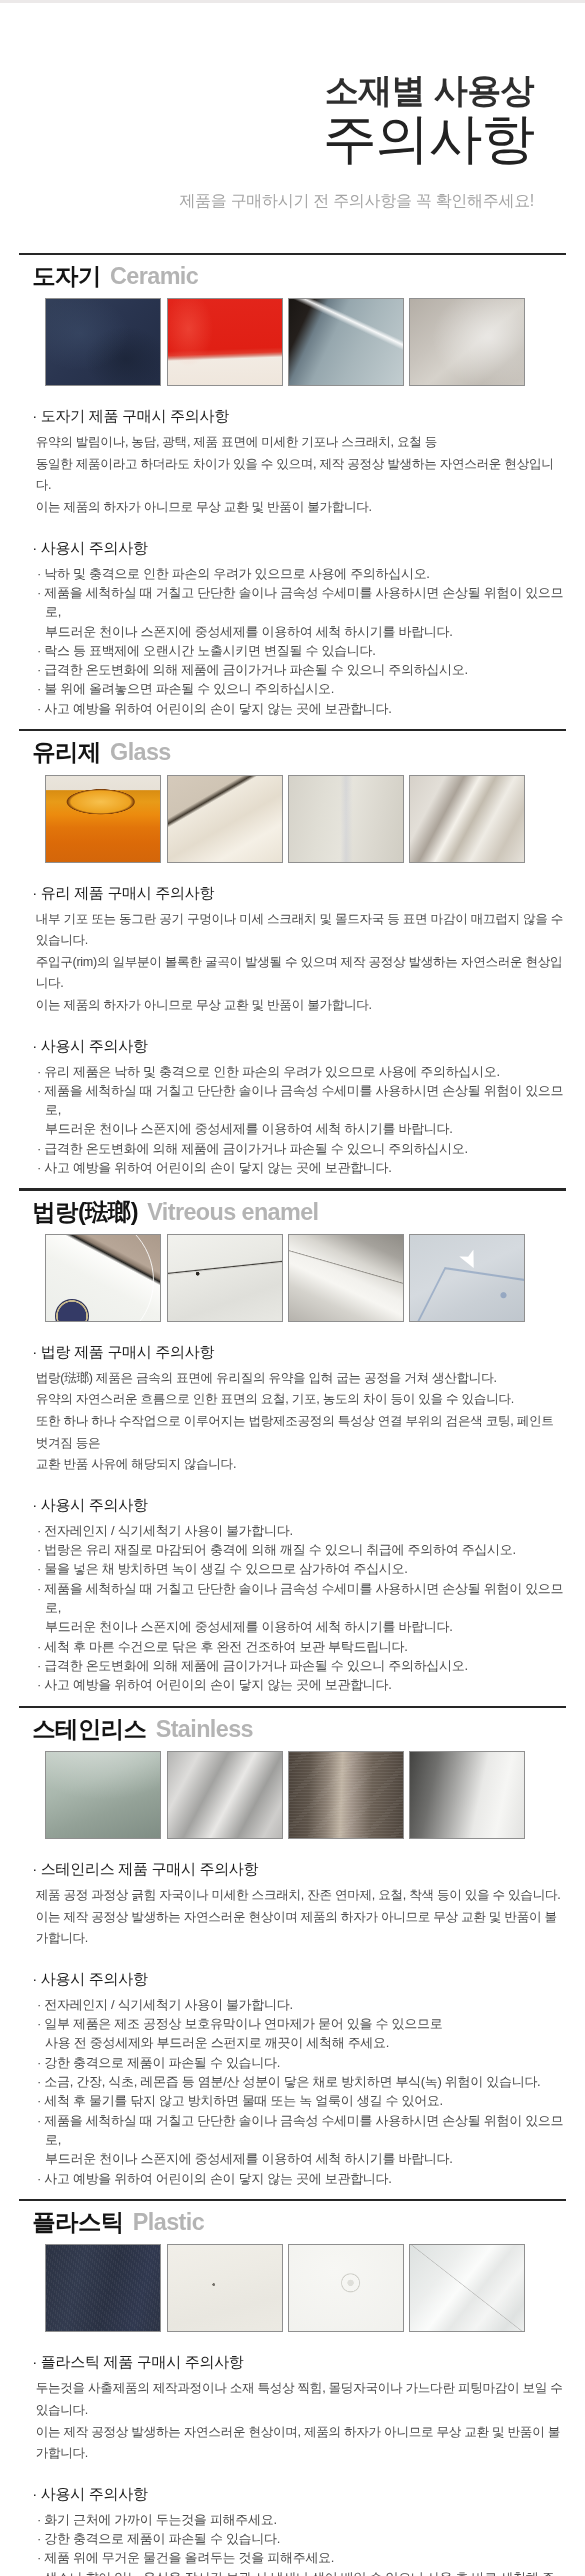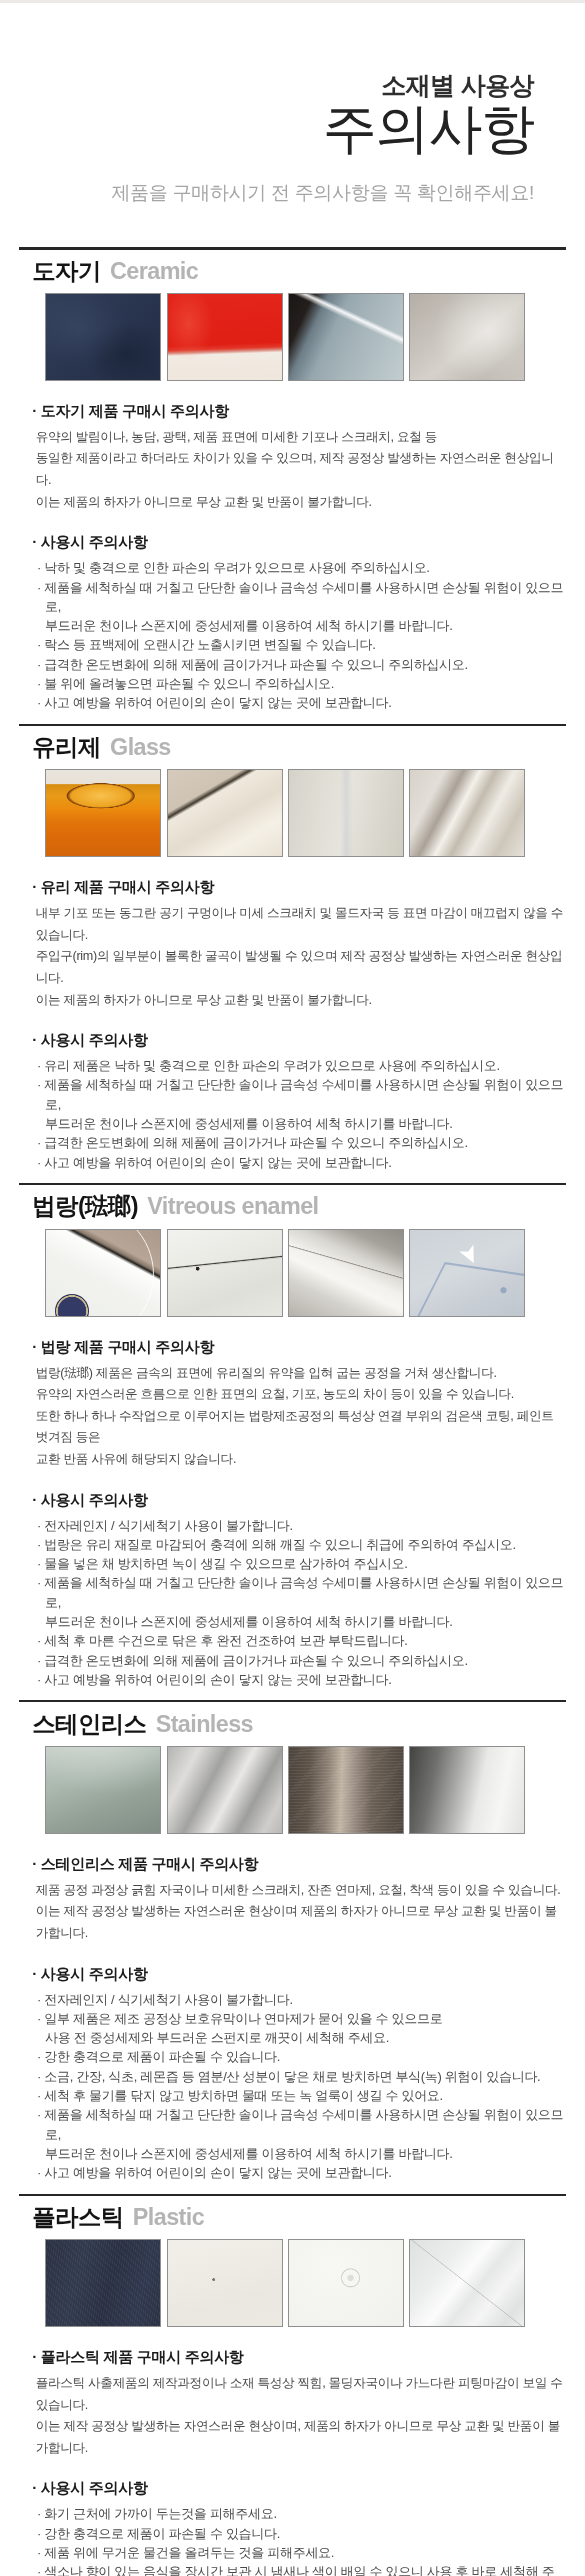--- a/index.html
+++ b/index.html
@@ -1,32 +1,32 @@
 <!DOCTYPE html>
 <html lang="ko" style="font-size:9.4px"><head>
 <meta charset="utf-8">
 <style>
   html,body{margin:0;padding:0;background:#ffffff;}
   body{width:585px;font-family:"Liberation Sans","DejaVu Sans",sans-serif;color:#3f3f3f;padding-bottom:37px;}
   .topbar{height:2.9px;background:#ece9e9;}
   
   .header{text-align:right;padding:68px 51px 0 0;}
-  .hd-small{font-size:25px;font-weight:700;color:#2e2e2e;line-height:1.15;letter-spacing:-0.6px;}
+  .hd-small{font-size:34px;font-weight:700;color:#2e2e2e;line-height:1.15;letter-spacing:-0.6px;}
   .hd-big{font-size:54px;font-weight:400;color:#222222;line-height:1.02;margin-top:1px;letter-spacing:-1.2px;}
-  .hd-sub{font-size:19px;color:#a5a5a5;margin-top:24.6px;letter-spacing:-0.3px;}
+  .hd-sub{font-size:16px;color:#a5a5a5;margin-top:24.6px;letter-spacing:-0.3px;}
   
   .sections{margin-top:41px;}
   .section{margin:0 19.3px;padding-bottom:11px;}
   .rule{height:2.3px;background:#262626;}
   .sec-title{margin:8.2px 0 0 13px;font-size:23.4px;line-height:1.15;letter-spacing:-0.6px;}
   .sec-title .kr{font-weight:800;color:#141414;}
   .sec-title .en{font-weight:700;color:#b4b4b4;margin-left:9.4px;}
   .thumbs{margin:8.2px 0 0 26px;display:flex;gap:5.3px;}
   .thumb{width:116px;height:88px;border:0.6px solid #8f8f8f;box-sizing:border-box;position:relative;overflow:hidden;flex:0 0 auto;}
-  h3.h3{margin:21px 0 0 13px;font-size:15px;font-weight:700;color:#1b1b1b;line-height:1.2;letter-spacing:-0.3px;}
+  h3.h3{margin:21px 0 0 13px;font-size:15px;font-weight:400;color:#1b1b1b;line-height:1.2;letter-spacing:-0.3px;}
   h3.usage{margin-top:20px;}
   .desc{margin:7px 0 0 16.4px;font-size:12.6px;line-height:21.6px;color:#484848;white-space:pre-line;letter-spacing:-0.3px;}
   ul.ulist{list-style:none;margin:7px 0 0 17.6px;padding:0;}
   ul.ulist li{font-size:13px;line-height:19.3px;color:#4a4a4a;white-space:pre-line;padding-left:8.2px;text-indent:-8.2px;letter-spacing:-0.3px;}
   
   .ceramic-1{background:radial-gradient(70px 53px at 30% 40%,rgba(70,90,120,.35),transparent 70%),radial-gradient(59px 47px at 70% 70%,rgba(20,28,44,.5),transparent 70%),linear-gradient(135deg,#33405a 0%,#2a3550 45%,#222c44 100%);}
   .ceramic-2{background:radial-gradient(35px 53px at 18% 35%,rgba(255,120,100,.35),transparent 70%),linear-gradient(178deg,#e3251b 0%,#e01f14 58%,#e2392b 63%,#d9887b 66%,#f2ebe3 69%,#efe6dc 100%);}
   .ceramic-3{background:linear-gradient(205deg,transparent 30%,rgba(255,255,255,.9) 33%,transparent 37%),linear-gradient(115deg,#191613 0%,#241f1c 16%,#6d7e88 26%,#96a7ae 40%,#a7b6bb 60%,#c2cdd0 100%);}
   .ceramic-4{background:radial-gradient(82px 70px at 70% 45%,rgba(255,255,255,.5),transparent 70%),linear-gradient(140deg,#b4aea6 0%,#c8c3bc 35%,#d6d2cb 55%,#c0bbb3 80%,#cbc6bf 100%);}
   .glass-1{background:radial-gradient(54px 20px at 48% 30%,#f7c14e 0%,#eda21f 55%,#7a3c08 62%,transparent 64%),linear-gradient(180deg,#eae5dc 0%,#e7e1d7 16%,#d98d12 17%,#e89b18 30%,#ec8b0e 45%,#e2750a 60%,#db6a08 78%,#d4660a 100%);}
@@ -162,21 +162,21 @@
     <section class="section">
       <div class="rule"></div>
       <h2 class="sec-title"><span class="kr">플라스틱</span><span class="en">Plastic</span></h2>
       <div class="thumbs">
         <div class="thumb plastic-1" title="dark navy plastic texture"></div>
         <div class="thumb plastic-2" title="off-white plastic with tiny speck"></div>
         <div class="thumb plastic-3" title="white plastic with faint molding circle"></div>
         <div class="thumb plastic-4" title="white plastic handle seam"></div>
       </div>
       <h3 class="h3">· 플라스틱 제품 구매시 주의사항</h3>
-      <p class="desc">플라스틱 사출제품의 제작과정이나 소재 특성상 찍힘, 몰딩자국이나 가느다란 피팅마감이 보일 수 있습니다.
+      <p class="desc">두는것을 사출제품의 제작과정이나 소재 특성상 찍힘, 몰딩자국이나 가느다란 피팅마감이 보일 수 있습니다.
 이는 제작 공정상 발생하는 자연스러운 현상이며, 제품의 하자가 아니므로 무상 교환 및 반품이 불가합니다.</p>
       <h3 class="h3 usage">· 사용시 주의사항</h3>
       <ul class="ulist">
         <li class="uitem">· 화기 근처에 가까이 두는것을 피해주세요.</li>
         <li class="uitem">· 강한 충격으로 제품이 파손될 수 있습니다.</li>
         <li class="uitem">· 제품 위에 무거운 물건을 올려두는 것을 피해주세요.</li>
         <li class="uitem">· 색소나 향이 있는 음식을 장시간 보관 시 냄새나 색이 배일 수 있으니 사용 후 바로 세척해 주세요.</li>
       </ul>
     </section>
   </main>

